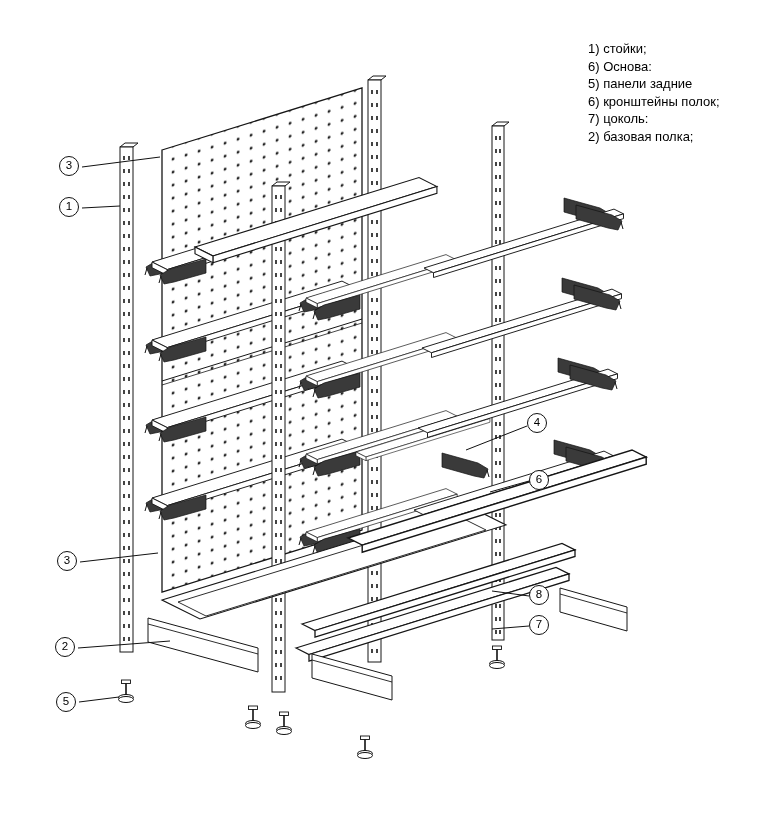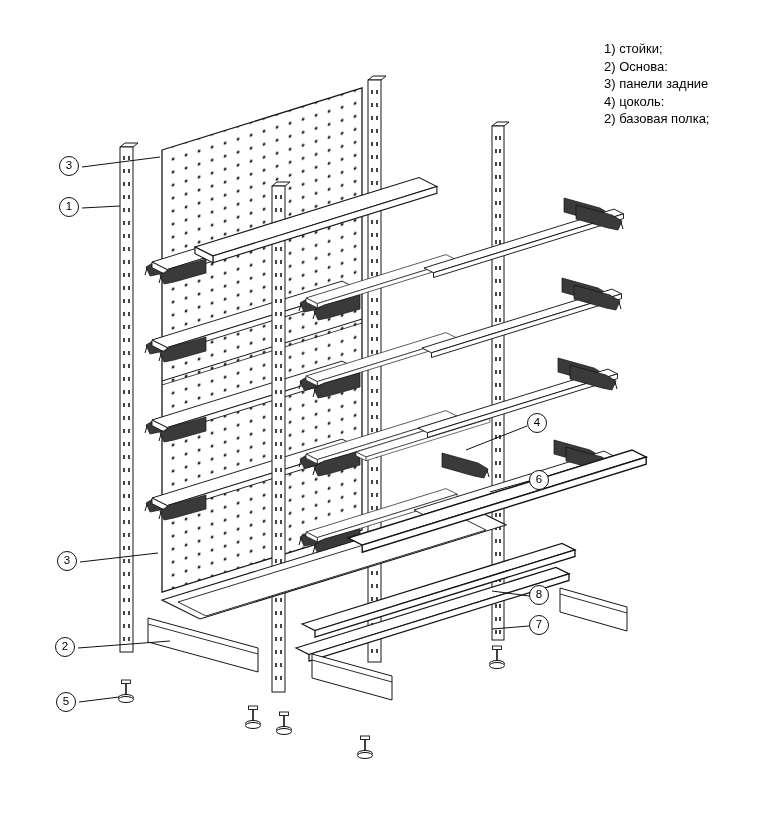--- a/index.html
+++ b/index.html
@@ -1,20 +1,20 @@
 <!DOCTYPE html>
 <html><head>
 <meta charset="utf-8">
 <style>
   html,body{margin:0;padding:0;background:#fff;}
   body{width:771px;height:815px;font-family:"Liberation Sans",sans-serif;color:#000;}
   .stage{position:relative;width:771px;height:815px;background:#fff;overflow:hidden;}
   .stage svg{position:absolute;left:0;top:0;}
   .legend{position:absolute;left:588px;top:40px;font-size:13px;line-height:17.5px;white-space:nowrap;}
-  .legend div{height:17.5px;margin-left:16px;}
+  .legend div{height:17.5px;}
   .callout{position:absolute;width:20px;height:20px;border:1.3px solid #111;border-radius:50%;
            background:#fff;display:flex;align-items:center;justify-content:center;
            font-size:11.5px;line-height:1;box-sizing:border-box;}
 </style>
 </head>
 <body>
 
 <div class="stage">
 
   <svg width="771" height="815" viewBox="0 0 771 815">
@@ -210,19 +210,20 @@
     </div>
   <div class="callout" style="left:529px;top:585px;">
       <span>8</span>
     </div>
   <div class="callout" style="left:529px;top:615px;">
       <span>7</span>
     </div>
 
   <div class="legend">
     <div>1) стойки;</div>
-    <div>2) Основа:</div>
-    <div>3) панели задние</div>
-    <div>4) цоколь:</div>
+    <div>6) Основа:</div>
+    <div>5) панели задние</div>
+    <div>6) кронштейны полок;</div>
+    <div>7) цоколь:</div>
     <div>2) базовая полка;</div>
   </div>
 
 </div>
 
 </body></html>

